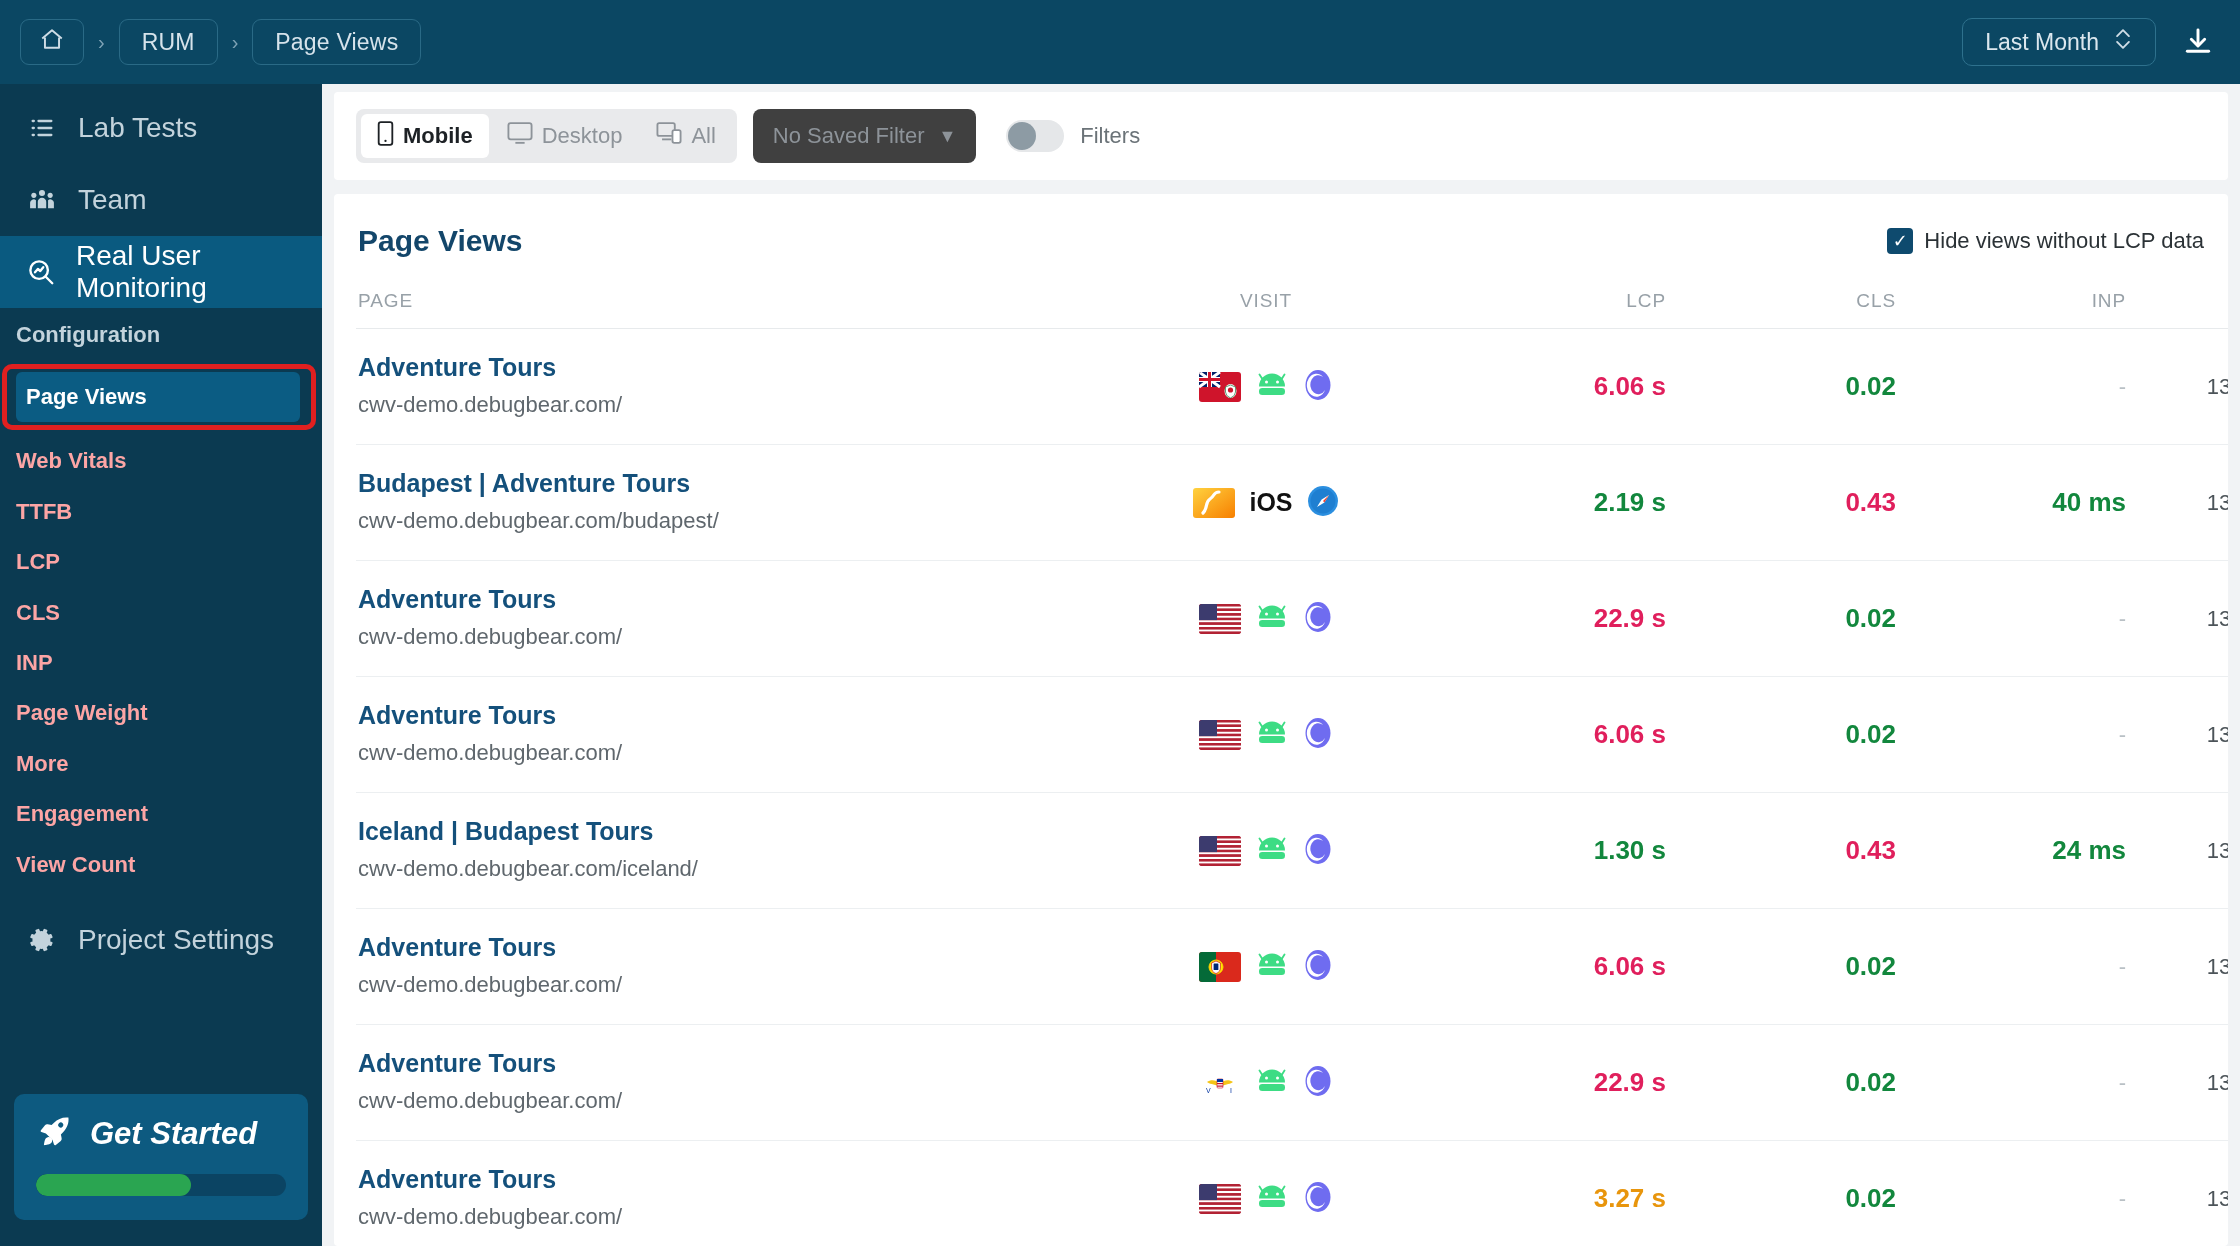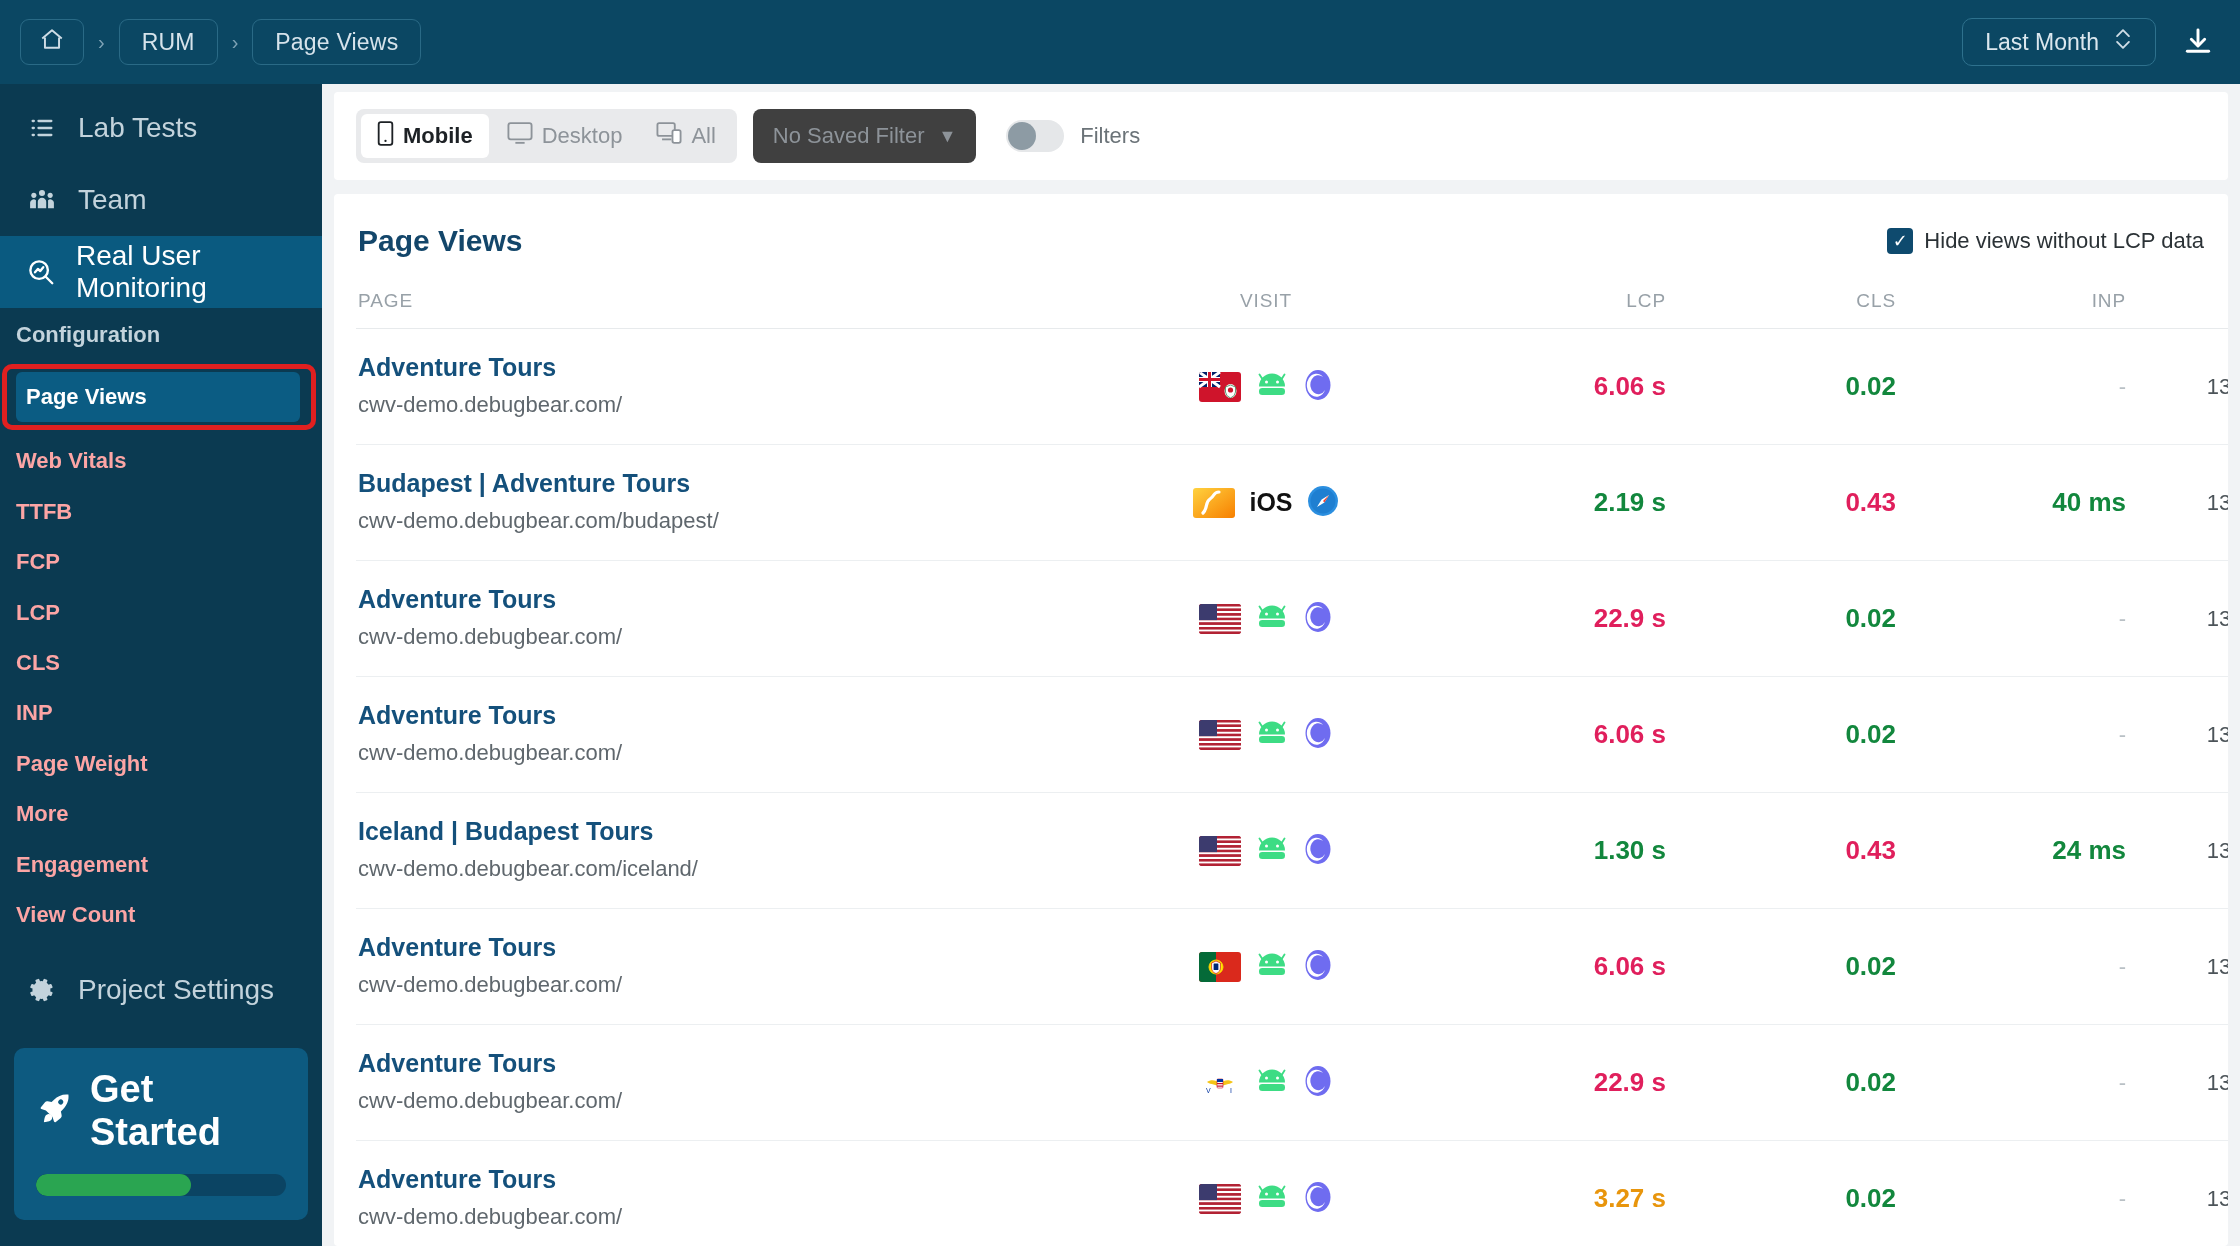--- a/index.html
+++ b/index.html
@@ -83,21 +83,21 @@
     padding: 3px;
   }
   .sidebar-spacer { flex: 1; }
   .getstarted {
     background: #0d5a80;
     border-radius: 10px;
     margin: 0 14px 26px 14px;
     padding: 20px 22px 24px 22px;
   }
   .gs-row { display: flex; align-items: center; gap: 18px; }
-  .gs-label { color: #ffffff; font-size: 38px; font-weight: bold; }
+  .gs-label { color: #ffffff; font-size: 31px; font-weight: bold; font-style: italic; }
   .gs-track {
     margin-top: 20px; height: 22px; border-radius: 11px;
     background: #0b4463; overflow: hidden;
   }
   .gs-fill { height: 100%; background: #2aa551; border-radius: 11px; }
 
   
   .main {
     flex: 1; min-width: 0;
     background: #f1f3f5;
@@ -278,21 +278,20 @@
       </div>
 
       <div class="sub-head">Configuration</div>
 
       <div class="highlight-box">
         <div class="sub-item current">Page Views</div>
       </div>
 
       <div class="sub-item">Web Vitals</div>
       <div class="sub-item">TTFB</div>
-      <div class="sub-item">FCP</div>
       <div class="sub-item">LCP</div>
       <div class="sub-item">CLS</div>
       <div class="sub-item">INP</div>
       <div class="sub-item">Page Weight</div>
       <div class="sub-item">More</div>
       <div class="sub-item">Engagement</div>
       <div class="sub-item">View Count</div>
 
       <div class="nav-main" style="margin-top:14px;">
         <span class="ico">

